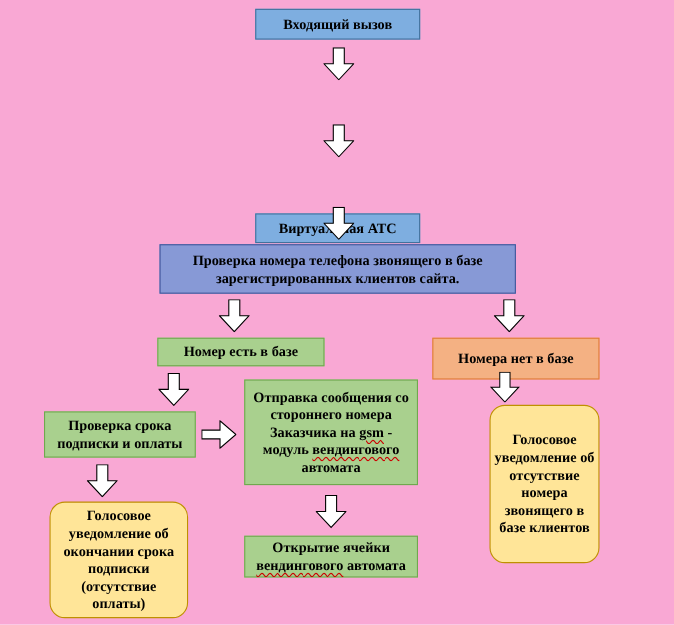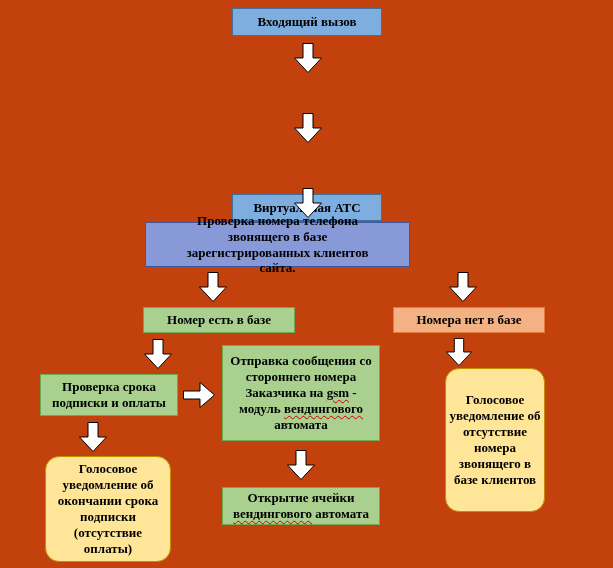--- a/index.html
+++ b/index.html
@@ -1,18 +1,18 @@
 <!DOCTYPE html>
 <html style="--blue-fill: #7EAEE0; --blue-border: #41719C; --indigo-fill: #8799D6; --indigo-border: #41569B; --green-fill: #A9D08E; --green-border: #70A84F; --orange-fill: #F4B183; --orange-border: #E07B39; --yellow-fill: #FFE598; --yellow-border: #BF9000; --squiggle: #CC0000;"><head>
 <meta charset="utf-8">
 <style>
   html,body { margin:0; padding:0; background:#ffffff; }
   .stage {
     position:relative; width:613px; height:568px; margin:0;
-    background:#c2410c; overflow:hidden;
+    background:#f9a8d4; overflow:hidden;
     font-family:"Liberation Serif", serif; color:#000;
   }
   .box {
     position:absolute; display:flex; align-items:center; justify-content:center;
     box-sizing:border-box; border:1px solid #000;
     font-size:13px; font-weight:bold; line-height:1.22;
   }
   .box > .txt { width:100%; text-align:center; padding:1px 3px; }
   .blue   { background:var(--blue-fill);   border-color:var(--blue-border); }
   .indigo { background:var(--indigo-fill); border-color:var(--indigo-border); }
@@ -57,39 +57,39 @@
   <div class="box blue" style="left:232px; top:154px; width:150px; height:27px;margin-top:40px;">
     <div class="txt">Виртуальная АТС</div>
   </div>
 
   <div class="arrow" style="left:294px; top:188px;">
     <svg width="28" height="30" viewBox="0 0 28 30">
         <polygon points="9,0.5 19,0.5 19,15 27.5,15 14,29.5 0.5,15 9,15" fill="#ffffff" stroke="#000000"></polygon>
       </svg>
   </div>
 
-  <div class="box indigo" style="left:145px; top:222px; width:265px; height:45px;">
+  <div class="box indigo" style="left:145px; top:222px; width:324px; height:45px;">
     <div class="txt" style="padding:1px 28px;">Проверка номера телефона звонящего в базе зарегистрированных клиентов сайта.</div>
   </div>
 
   <div class="arrow" style="left:199px; top:272px;">
     <svg width="28" height="30" viewBox="0 0 28 30">
         <polygon points="9,0.5 19,0.5 19,15 27.5,15 14,29.5 0.5,15 9,15" fill="#ffffff" stroke="#000000"></polygon>
       </svg>
   </div>
   <div class="arrow" style="left:449px; top:272px;">
     <svg width="28" height="30" viewBox="0 0 28 30">
         <polygon points="9,0.5 19,0.5 19,15 27.5,15 14,29.5 0.5,15 9,15" fill="#ffffff" stroke="#000000"></polygon>
       </svg>
   </div>
 
   <div class="box green" style="left:143px; top:307px; width:152px; height:26px;">
     <div class="txt">Номер есть в базе</div>
   </div>
-  <div class="box orange" style="left:393px; top:307px; width:152px; height:26px;">
+  <div class="box orange" style="left:393px; top:307px; width:152px; height:38px;">
     <div class="txt">Номера нет в базе</div>
   </div>
 
   <div class="arrow" style="left:144px; top:339px;">
     <svg width="28" height="30" viewBox="0 0 28 30">
         <polygon points="9,0.5 19,0.5 19,15 27.5,15 14,29.5 0.5,15 9,15" fill="#ffffff" stroke="#000000"></polygon>
       </svg>
   </div>
   <div class="arrow" style="left:445px; top:338px;">
     <svg width="28" height="28" viewBox="0 0 28 30">

